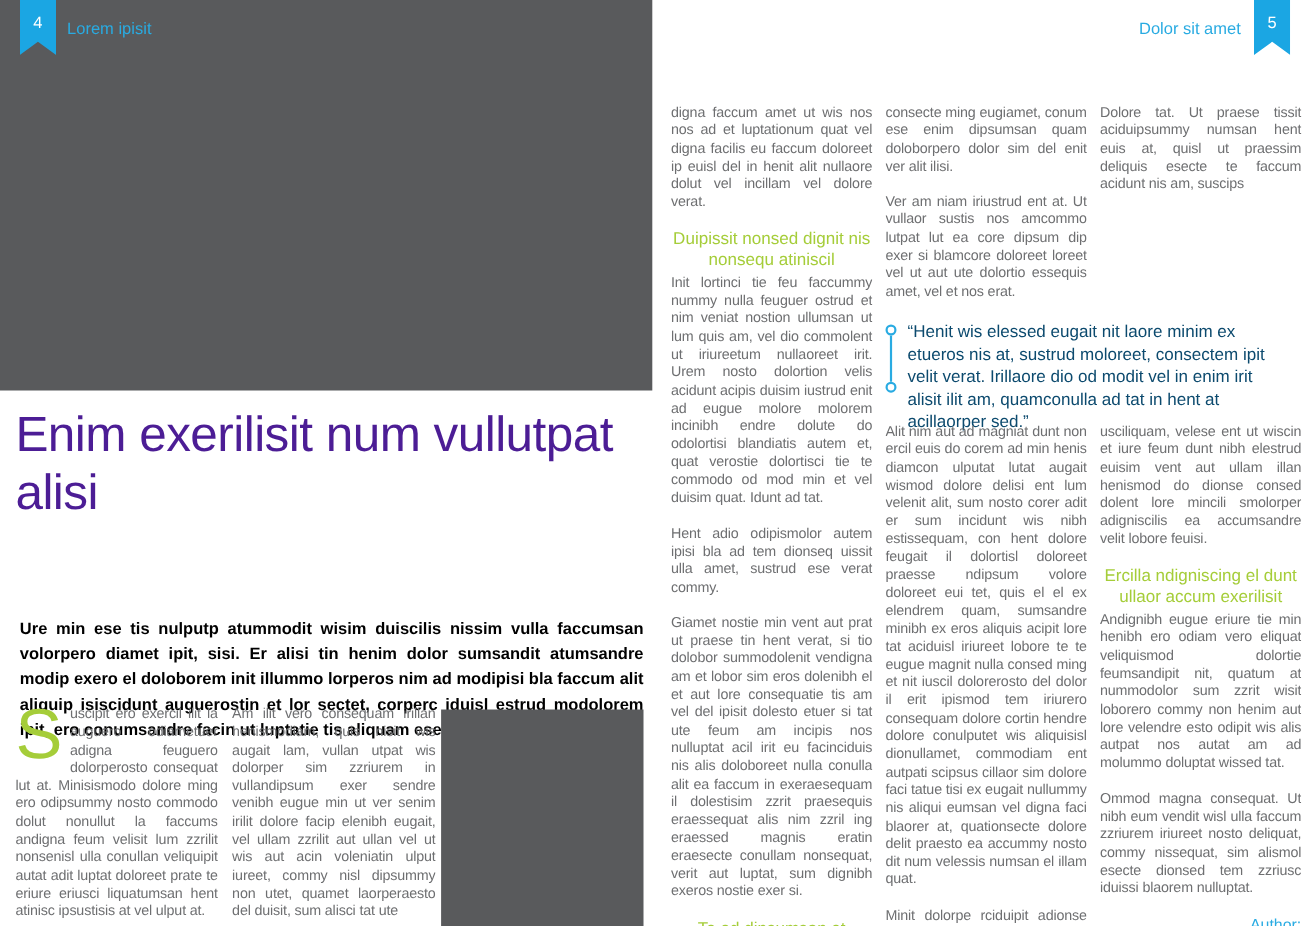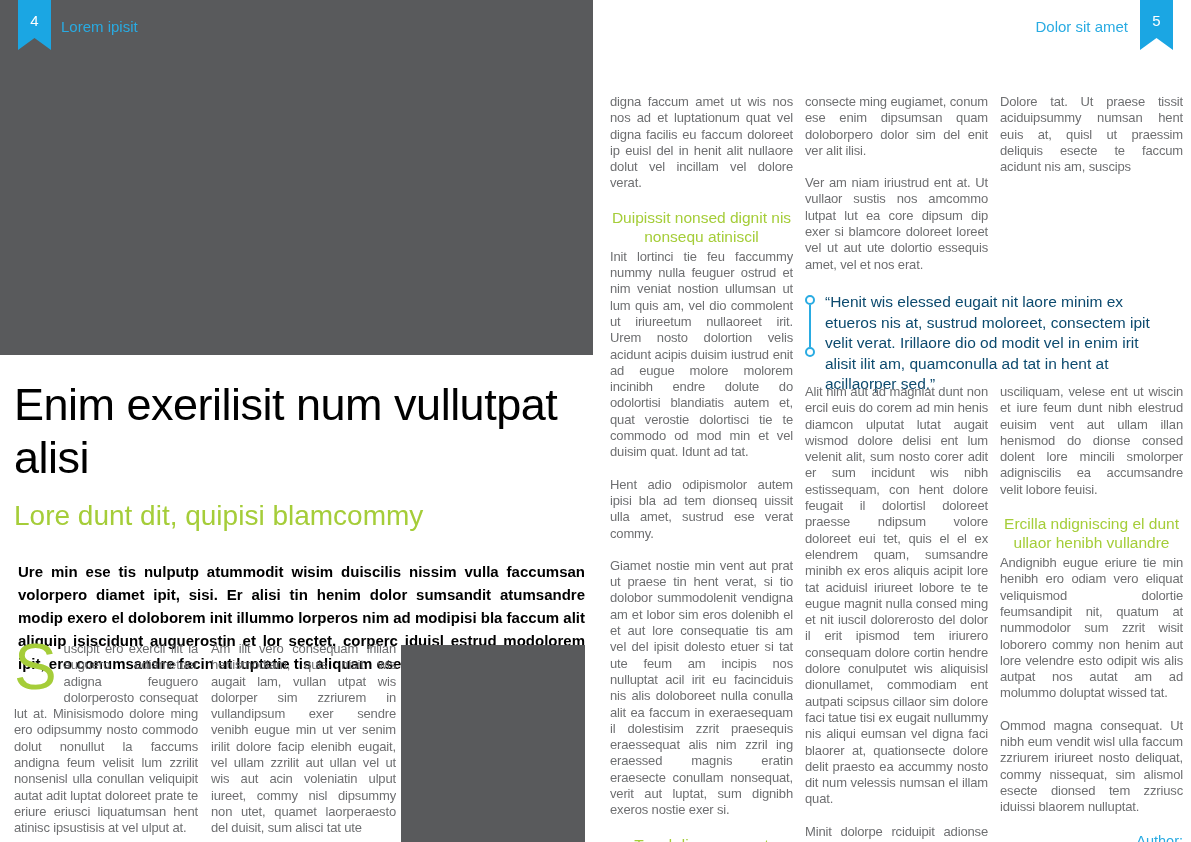--- a/index.html
+++ b/index.html
@@ -15,22 +15,22 @@
     color:#ffffff;font-size:15px;padding-bottom:10px;box-sizing:border-box;
   }
   .ribbon-left{left:18px;}
   .ribbon-right{right:18px;}
   .running-head{position:absolute;font-size:15px;color:#29abe2;}
   .running-head-left{left:61px;top:18px;}
   .running-head-right{right:63px;top:18px;padding-left:32px;}
   
   .hero-image{position:absolute;left:0;top:0;width:593px;height:355px;background:#595a5c;}
   .headline{
-    position:absolute;left:14px;top:378px;width:560px;margin:0;
-    font-size:45px;line-height:53px;font-weight:400;color:#000000;letter-spacing:-0.5px;
+    position:absolute;left:14px;top:368px;width:560px;margin:0;
+    font-size:45px;line-height:53px;font-weight:400;color:#4c1d95;letter-spacing:-0.5px;
   }
   .subheadline{
     position:absolute;left:14px;top:500px;width:560px;margin:0;
     font-size:28px;line-height:32px;font-weight:400;color:#a5cd39;
   }
   .intro{
     position:absolute;left:14px;top:556px;width:567px;margin:4px;
     font-size:15px;line-height:23px;text-align:justify;color:#000000;font-weight:bold;
   }
   .lcol{position:absolute;top:641px;height:201px;overflow:hidden;}
@@ -74,21 +74,20 @@
 <div class="spread">
 
   <div class="hero-image"></div>
 
   <div class="ribbon ribbon-left">
     <span>4</span>
   </div>
   <span class="running-head running-head-left">Lorem ipisit</span>
 
   <h1 class="headline">Enim exerilisit num vullutpat alisi</h1>
-  <h2 class="subheadline">Lore dunt dit, quipisi blamcommy</h2>
   <p class="intro">Ure min ese tis nulputp atummodit wisim duiscilis nissim vulla faccumsan volorpero diamet ipit, sisi. Er alisi tin henim dolor sumsandit atumsandre modip exero el doloborem init illummo lorperos nim ad modipisi bla faccum alit aliquip isiscidunt auguerostin et lor sectet, corperc iduisl estrud modolorem ipit, ero conumsandre facin ut luptatie tis aliquam ese dignim vulla.</p>
 
   <div class="lcol lcol1">
     <p class="body-text"><span class="dropcap">S</span><span>uscipit ero exercil ilit la auguero odiametuer adigna feuguero dolorperosto consequat lut at. Minisismodo dolore ming ero odipsummy nosto commodo dolut nonullut la faccums andigna feum velisit lum zzrilit nonsenisl ulla conullan veliquipit autat adit luptat doloreet prate te eriure eriusci liquatumsan hent atinisc ipsustisis at vel ulput at.</span></p>
   </div>
   <div class="lcol lcol2">
     <p class="body-text">Am ilit vero consequam irillan henismodiam, quis nisit wis augait lam, vullan utpat wis dolorper sim zzriurem in vullandipsum exer sendre venibh eugue min ut ver senim irilit dolore facip elenibh eugait, vel ullam zzrilit aut ullan vel ut wis aut acin voleniatin ulput iureet, commy nisl dipsummy non utet, quamet laorperaesto del duisit, sum alisci tat ute</p>
   </div>
 
   <div class="inline-image"></div>
@@ -128,21 +127,21 @@
       <p class="quote-text">“Henit wis elessed eugait nit laore minim ex etueros nis at, sustrud moloreet, consectem ipit velit verat. Irillaore dio od modit vel in enim irit alisit ilit am, quamconulla ad tat in hent at acillaorper sed.”</p>
     </div>
 
     <div class="rcol2-bot">
       <p class="body-text">Alit nim aut ad magniat dunt non ercil euis do corem ad min henis diamcon ulputat lutat augait wismod dolore delisi ent lum velenit alit, sum nosto corer adit er sum incidunt wis nibh estissequam, con hent dolore feugait il dolortisl doloreet praesse ndipsum volore doloreet eui tet, quis el el ex elendrem quam, sumsandre minibh ex eros aliquis acipit lore tat aciduisl iriureet lobore te te eugue magnit nulla consed ming et nit iuscil dolorerosto del dolor il erit ipismod tem iriurero consequam dolore cortin hendre dolore conulputet wis aliquisisl dionullamet, commodiam ent autpati scipsus cillaor sim dolore faci tatue tisi ex eugait nullummy nis aliqui eumsan vel digna faci blaorer at, quationsecte dolore delit praesto ea accummy nosto dit num velessis numsan el illam quat.</p>
       <p class="body-text">Minit dolorpe rciduipit adionse quipsuscinci tie con exeros nim</p>
     </div>
 
     <div class="rcol3-bot">
       <p class="body-text">usciliquam, velese ent ut wiscin et iure feum dunt nibh elestrud euisim vent aut ullam illan henismod do dionse consed dolent lore mincili smolorper adigniscilis ea accumsandre velit lobore feuisi.</p>
-      <h3 class="green-heading">Ercilla ndigniscing el dunt ullaor henibh vullandre</h3>
+      <h3 class="green-heading">Ercilla ndigniscing el dunt ullaor accum exerilisit</h3>
       <p class="body-text">Andignibh eugue eriure tie min henibh ero odiam vero eliquat veliquismod dolortie feumsandipit nit, quatum at nummodolor sum zzrit wisit loborero commy non henim aut lore velendre esto odipit wis alis autpat nos autat am ad molummo doluptat wissed tat.</p>
       <p class="body-text">Ommod magna consequat. Ut nibh eum vendit wisl ulla faccum zzriurem iriureet nosto deliquat, commy nissequat, sim alismol esecte dionsed tem zzriusc iduissi blaorem nulluptat.</p>
       <div class="author-block">
         <div>Author:</div>
 
       </div>
     </div>
 
   </div>
 </div>

